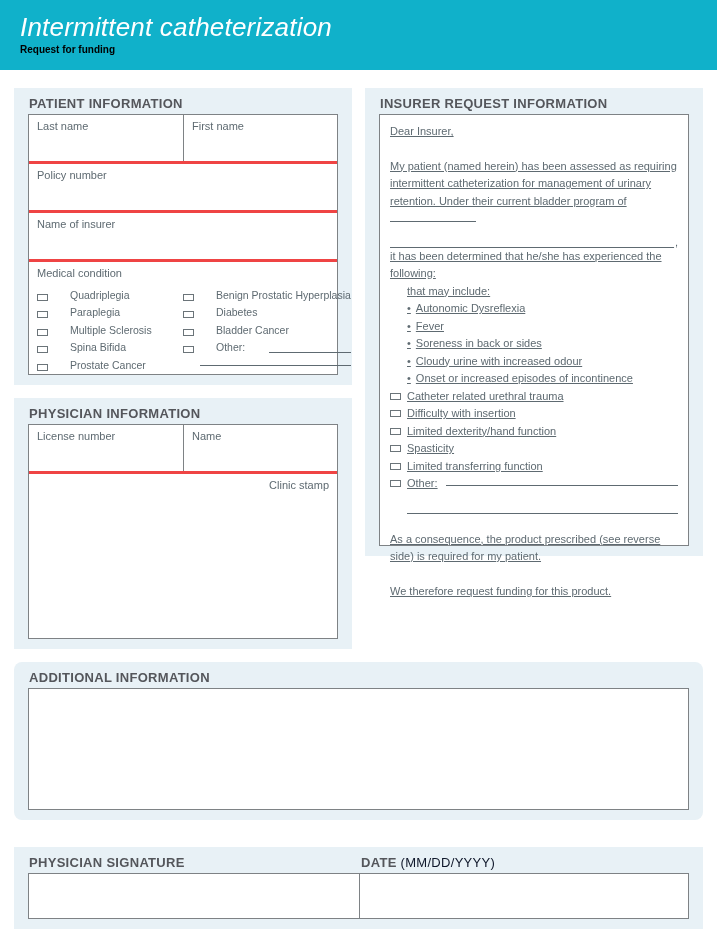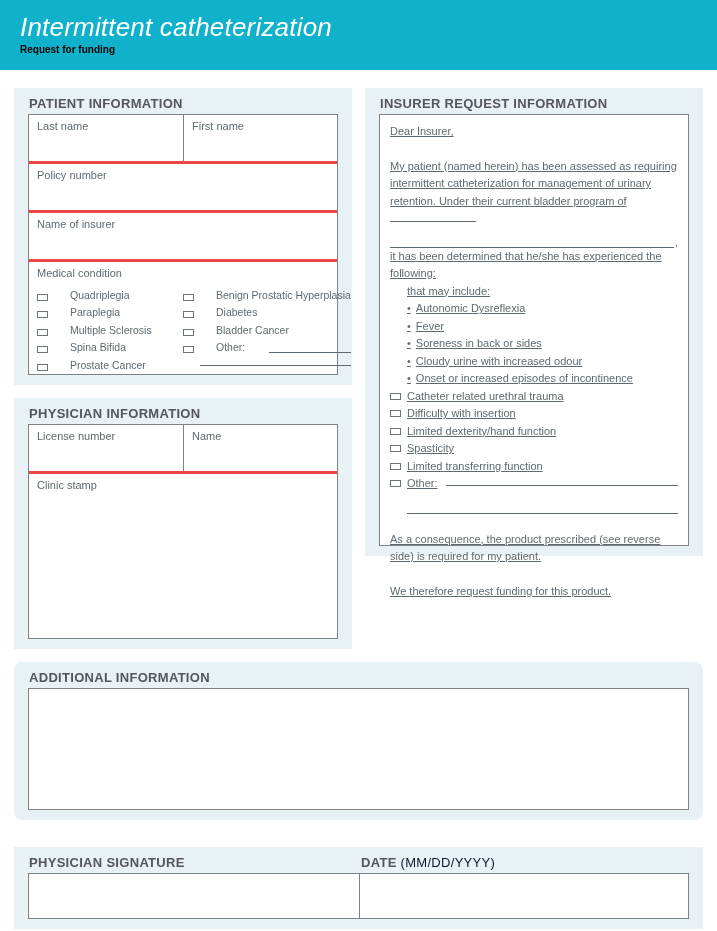--- a/index.html
+++ b/index.html
@@ -21,21 +21,21 @@
   .section-heading { font-size: 13px; font-weight: bold; color: #54565b; letter-spacing: 0.3px; padding: 1px 0 3px 1px; }
 
   .box { background: #ffffff; border: 1px solid #7e8285; }
   .frow { display: flex; border-bottom: 3px solid #ef4444; }
   .frow:last-child { border-bottom: none; }
   .cell { padding: 5px 8px; font-size: 11px; color: #5e6a71; flex: 1; }
   .cell.half { flex: 0 0 50%; }
   .cell + .cell { border-left: 1px solid #7e8285; }
   .h46 { height: 46px; }
   .h113 { height: 112px; }
-  .h160 { height: 164px; }
+  .h160 { height: 164px; text-align: right; }
 
   
   .cond-cols { display: flex; margin-top: 4px; }
   .cond-col-left { flex: 0 0 146px; display: flex; flex-direction: column; }
   .cond-col-right { flex: 1; display: flex; flex-direction: column; }
   .chk-item { display: flex; align-items: flex-end; gap: 22px; height: 17.5px; white-space: nowrap; }
   .chk { display: inline-block; width: 11px; height: 7px; border: 1px solid #6b7479; background: #ffffff; flex: 0 0 auto; }
   .chk-label { font-size: 10.5px; color: #5e6a71; }
   .other-line { flex: 1; border-bottom: 1px solid #5e6a71; min-width: 40px; margin-left: 2px; }
   .other-line2 { margin-left: 17px; height: 13px; border-bottom: 1px solid #5e6a71; }

